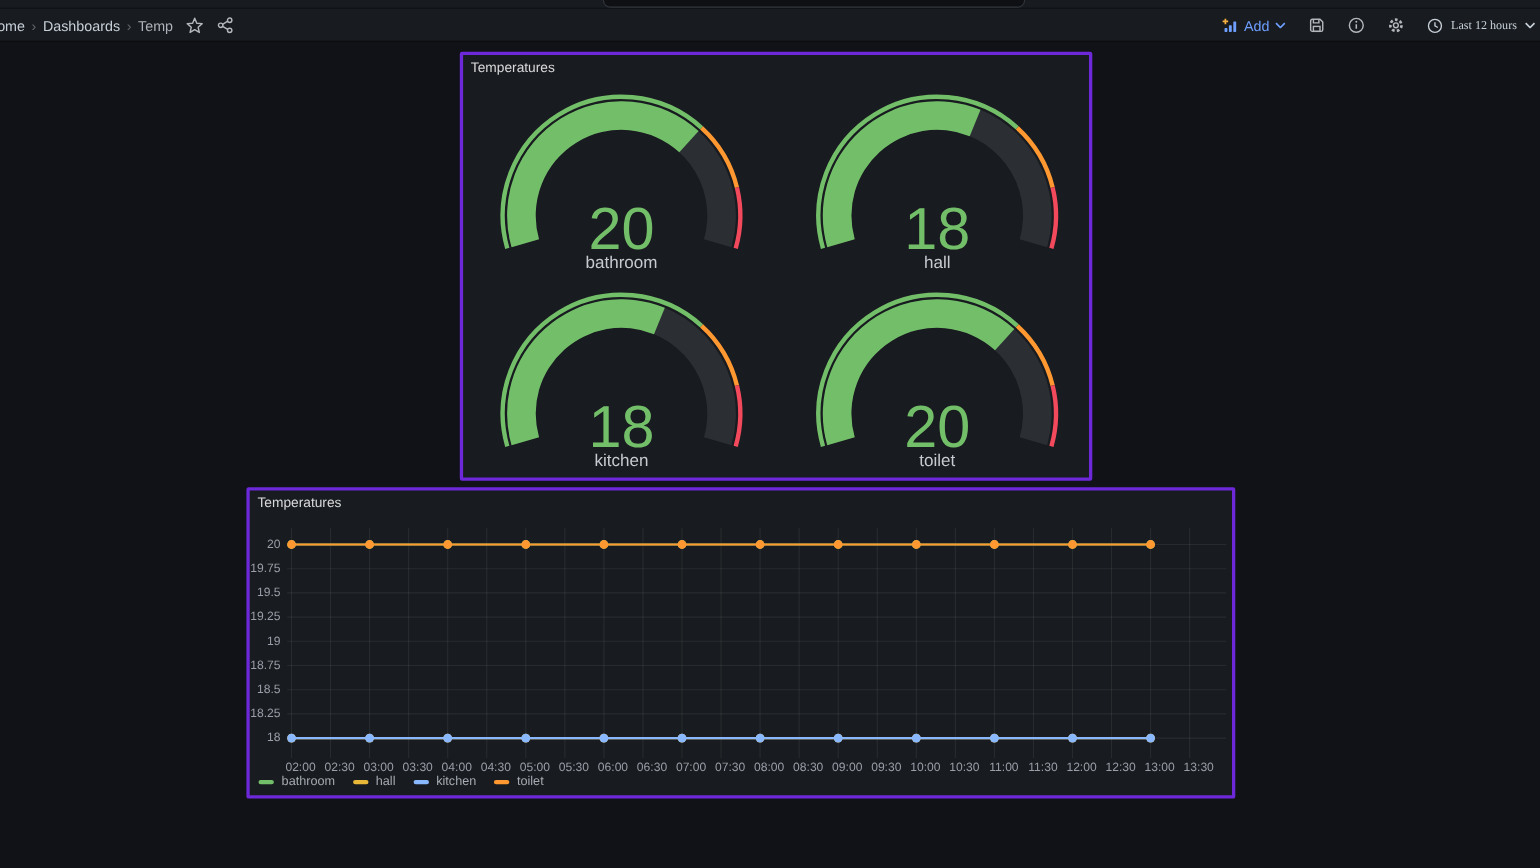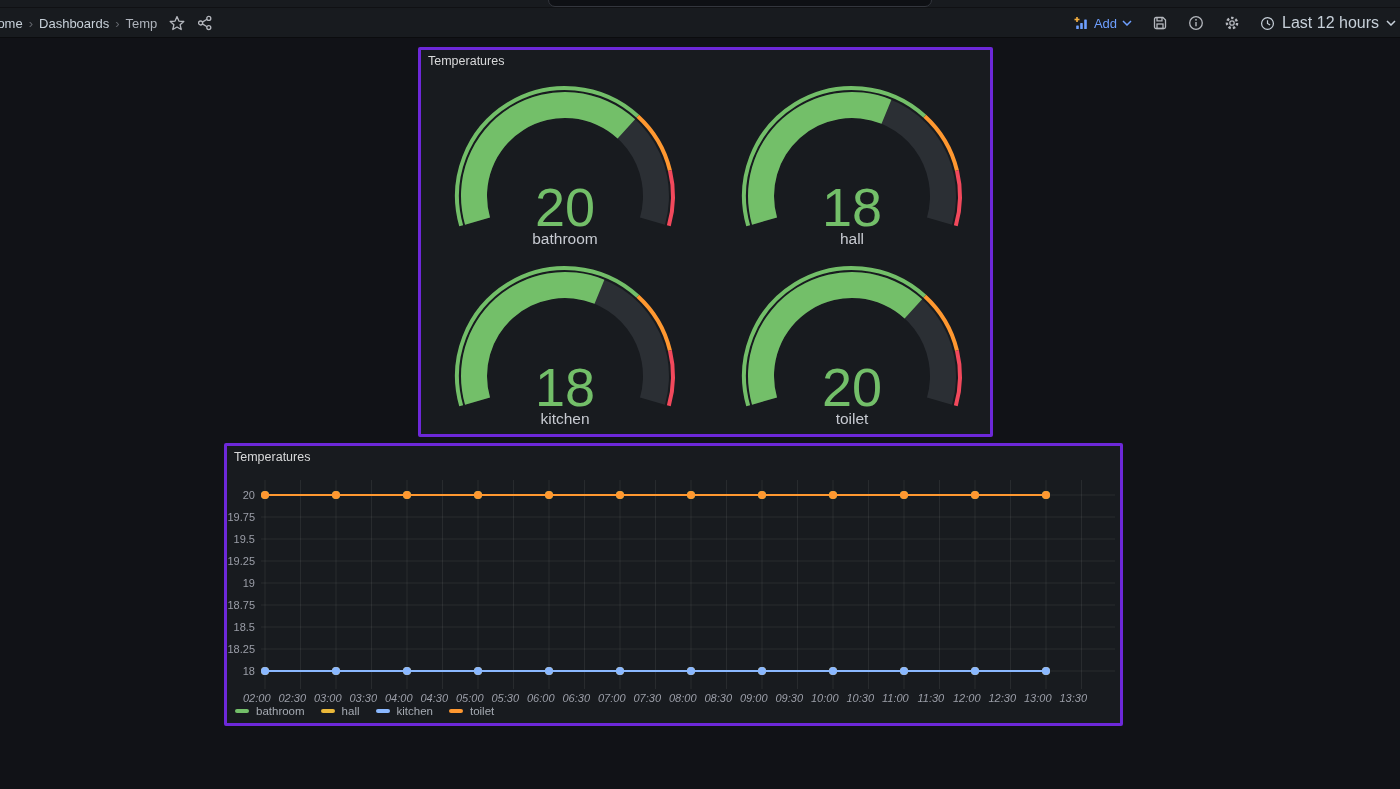--- a/index.html
+++ b/index.html
@@ -21,38 +21,38 @@
   .crumb-sep { color:#62656c; margin:0 6px; font-size:13px; }
   .icon-btn { background:none; border:none; padding:0; margin:0; cursor:pointer;
               display:flex; align-items:center; justify-content:center; height:24px; }
   .bc-icons { display:flex; align-items:center; gap:12px; margin-left:12px; }
   .topbar-spacer { flex:1; }
   .topbar-right { display:flex; align-items:center; gap:20px; padding-right:4px; }
   .add-btn { display:flex; align-items:center; gap:5px; background:none; border:none;
              color:#6e9fff; font-size:13px; font-weight:500; cursor:pointer;
              font-family:"Liberation Sans", sans-serif; }
   .time-btn { display:flex; align-items:center; gap:7px; background:none; border:none;
-              color:#c7d0d9; font-size:16px; cursor:pointer;
-              font-family:Liberation Sans, sans-serif; }
+              color:#c7d0d9; font-size:11px; cursor:pointer;
+              font-family:Liberation Serif, serif; }
   svg.ic { display:block; }
 
   
   .panel { position:absolute; background:#181b1f; border:3px solid #6d28d9; border-radius:2px; }
   .panel-title { position:absolute; left:7px; top:4px; font-size:12.5px; font-weight:500;
                  color:#d8d9da; cursor:pointer; }
   .gauge-panel { left:418px; top:47px; width:575px; height:390px; }
   .ts-panel { left:224px; top:443px; width:899px; height:283px; }
   .gauge-svg { position:absolute; }
 
   
   .plot-svg { position:absolute; left:34px; top:34px; }
   .y-label { position:absolute; left:0; width:28px; text-align:right; font-size:11px;
              color:#9b9ea8; line-height:13px; }
-  .x-label { position:absolute; top:246px; width:44px; text-align:left; font-size:11px;
-             color:#9b9ea8;font-style:italic; }
+  .x-label { position:absolute; top:246px; width:44px; text-align:right; font-size:11px;
+             color:#9b9ea8; }
   .legend { position:absolute; left:8px; top:259px; display:flex; align-items:center; gap:16px; }
   .legend-item { display:flex; align-items:center; gap:7px; cursor:pointer; }
   .legend-marker { width:14px; height:4px; border-radius:2px; }
   .legend-label { font-size:11.5px; color:#a5aab2; }
 </style>
 </head>
 <body>
 
 <div class="screen">
 

